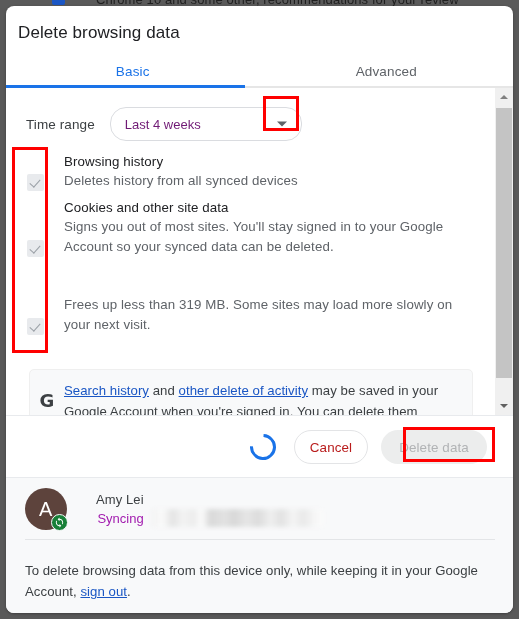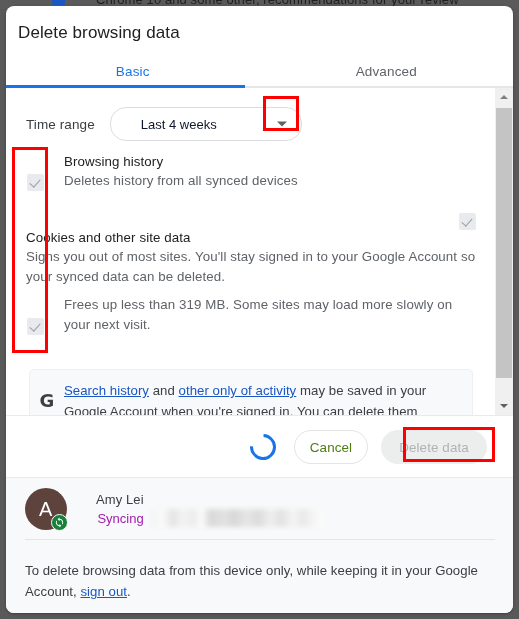--- a/index.html
+++ b/index.html
@@ -122,23 +122,23 @@
     height: 32px;
     border: 1px solid #dadce0;
     border-radius: 16px;
     display: flex;
     align-items: center;
     position: relative;
     cursor: pointer;
     background: #fff;
   }
   .select-value {
-    margin-left: 30px;
+    margin-left: 14px;
     font-size: 13px;
-    color: #0f172a;
+    color: #701a75;
   }
   .select-arrow {
     position: absolute;
     right: 14px;
     top: 50%;
     transform: translateY(-50%);
     width: 0; height: 0;
     border-left: 5px solid transparent;
     border-right: 5px solid transparent;
     border-top: 5px solid #5f6368;
@@ -288,21 +288,21 @@
     align-items: center;
     justify-content: center;
     font-size: 13.4px;
     cursor: pointer;
     letter-spacing: .1px;
     box-sizing: border-box;
   }
   .btn-cancel {
     width: 74px;
     border: 1px solid #e3e4e6;
-    color: #4d7c0f;
+    color: #b91c1c;
     background: #fff;
     margin-right: 13px;
   }
   .btn-delete {
     width: 106px;
     background: #eceded;
     color: #b1b3b5;
     margin-right: 26px;
   }
 
@@ -441,38 +441,38 @@
     </div>
 
     <div class="cbrow" style="top:66px;">
       <div class="cbox"></div>
       <div class="cbtext">
         <div class="cbtitle">Browsing history</div>
         <div class="cbsub">Deletes history from all synced devices</div>
       </div>
     </div>
 
-    <div class="cbrow" style="top:125px;flex-direction:column;">
+    <div class="cbrow" style="top:112px;">
       <div class="cbox"></div>
       <div class="cbtext">
         <div class="cbtitle">Cookies and other site data</div>
         <div class="cbsub">Signs you out of most sites. You'll stay signed in to your Google Account so your synced data can be deleted.</div>
       </div>
     </div>
 
     <div class="cbrow" style="top:205px;">
       <div class="cbox"></div>
       <div class="cbtext">
         <div class="cbsub">Frees up less than 319 MB. Some sites may load more slowly on your next visit.</div>
       </div>
     </div>
 
     <div class="ginfo">
       <div class="gicon">G</div>
-      <div class="gtext"><span class="glink">Search history</span><span> and </span><span class="glink">other only of activity</span><span> may be saved in your Google Account when you're signed in. You can delete them anytime.</span></div>
+      <div class="gtext"><span class="glink">Search history</span><span> and </span><span class="glink">other delete of activity</span><span> may be saved in your Google Account when you're signed in. You can delete them anytime.</span></div>
     </div>
 
   </div>
 
   <div class="scrollbar">
     <div class="sb-arrow sb-up">
       <div class="sb-tri-up"></div>
     </div>
     <div class="sb-thumb"></div>
     <div class="sb-arrow sb-down">

